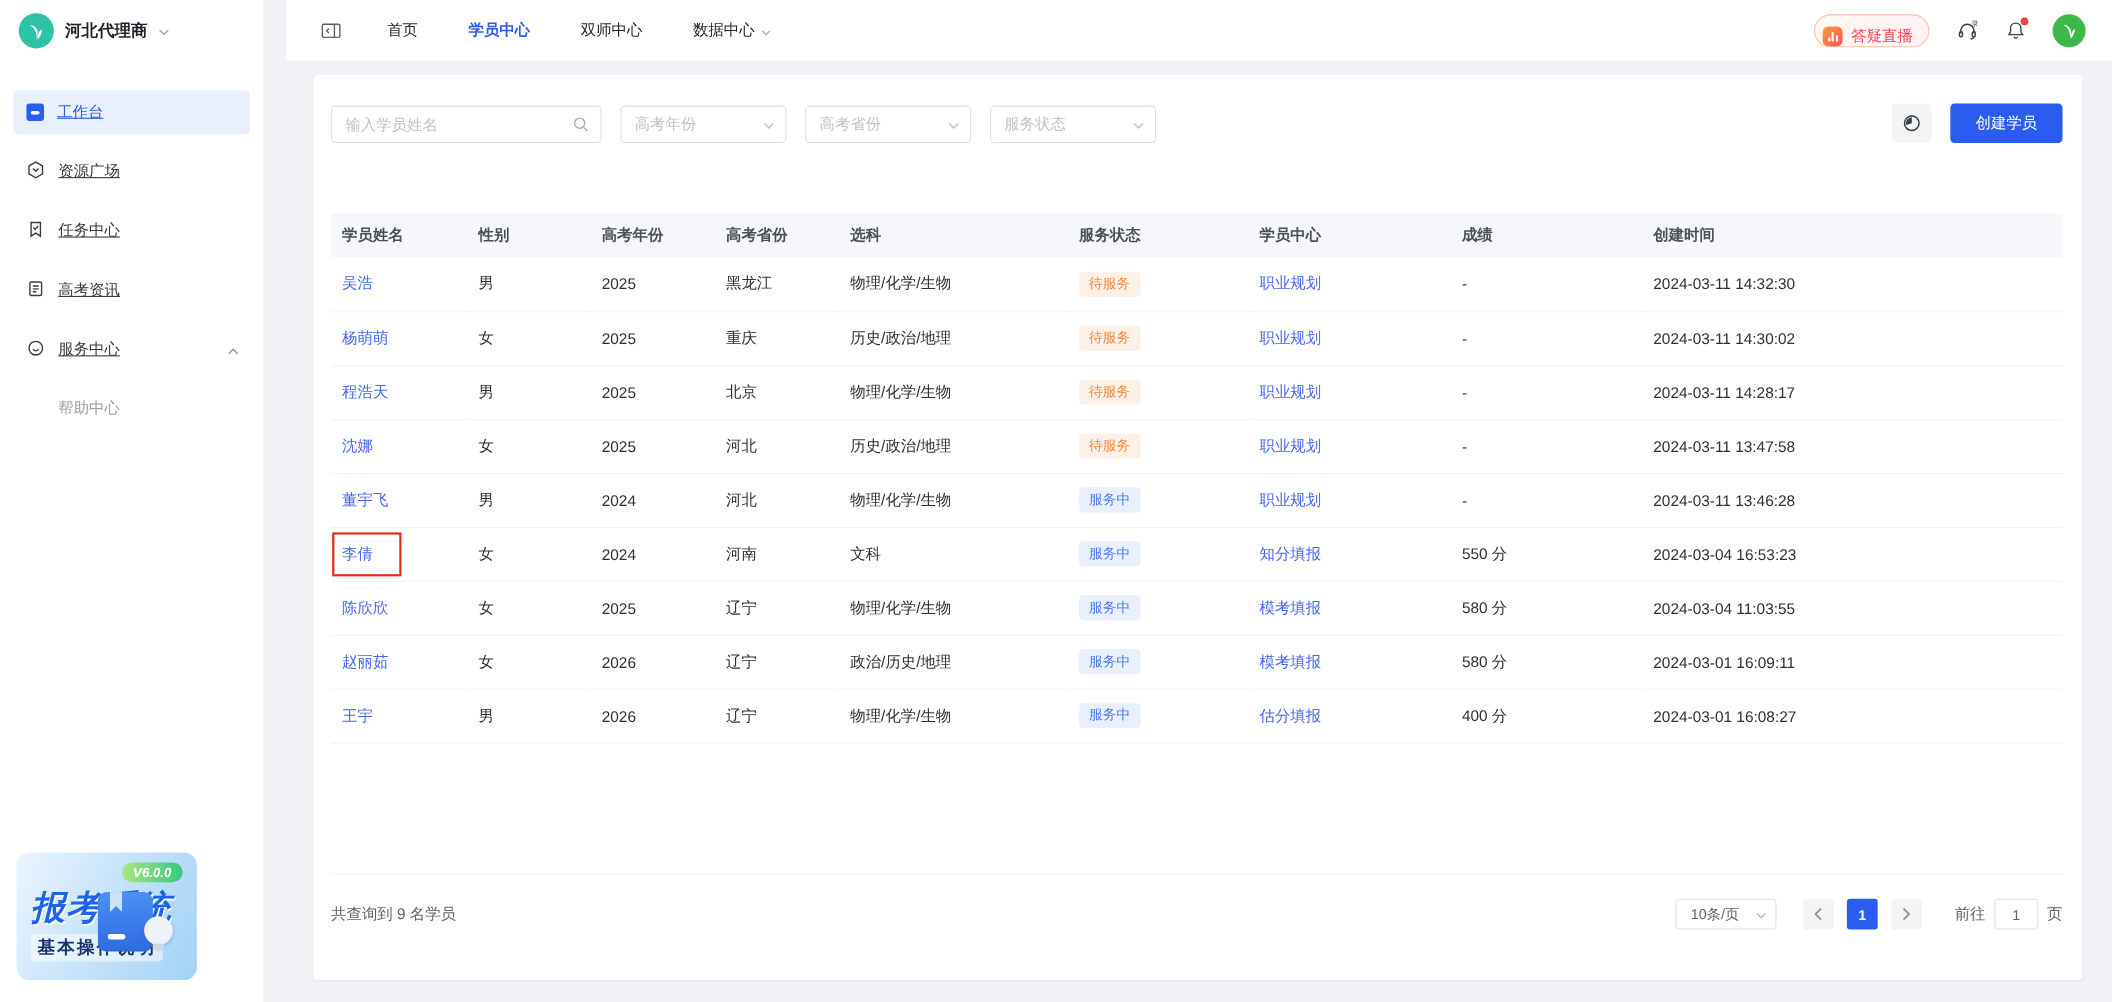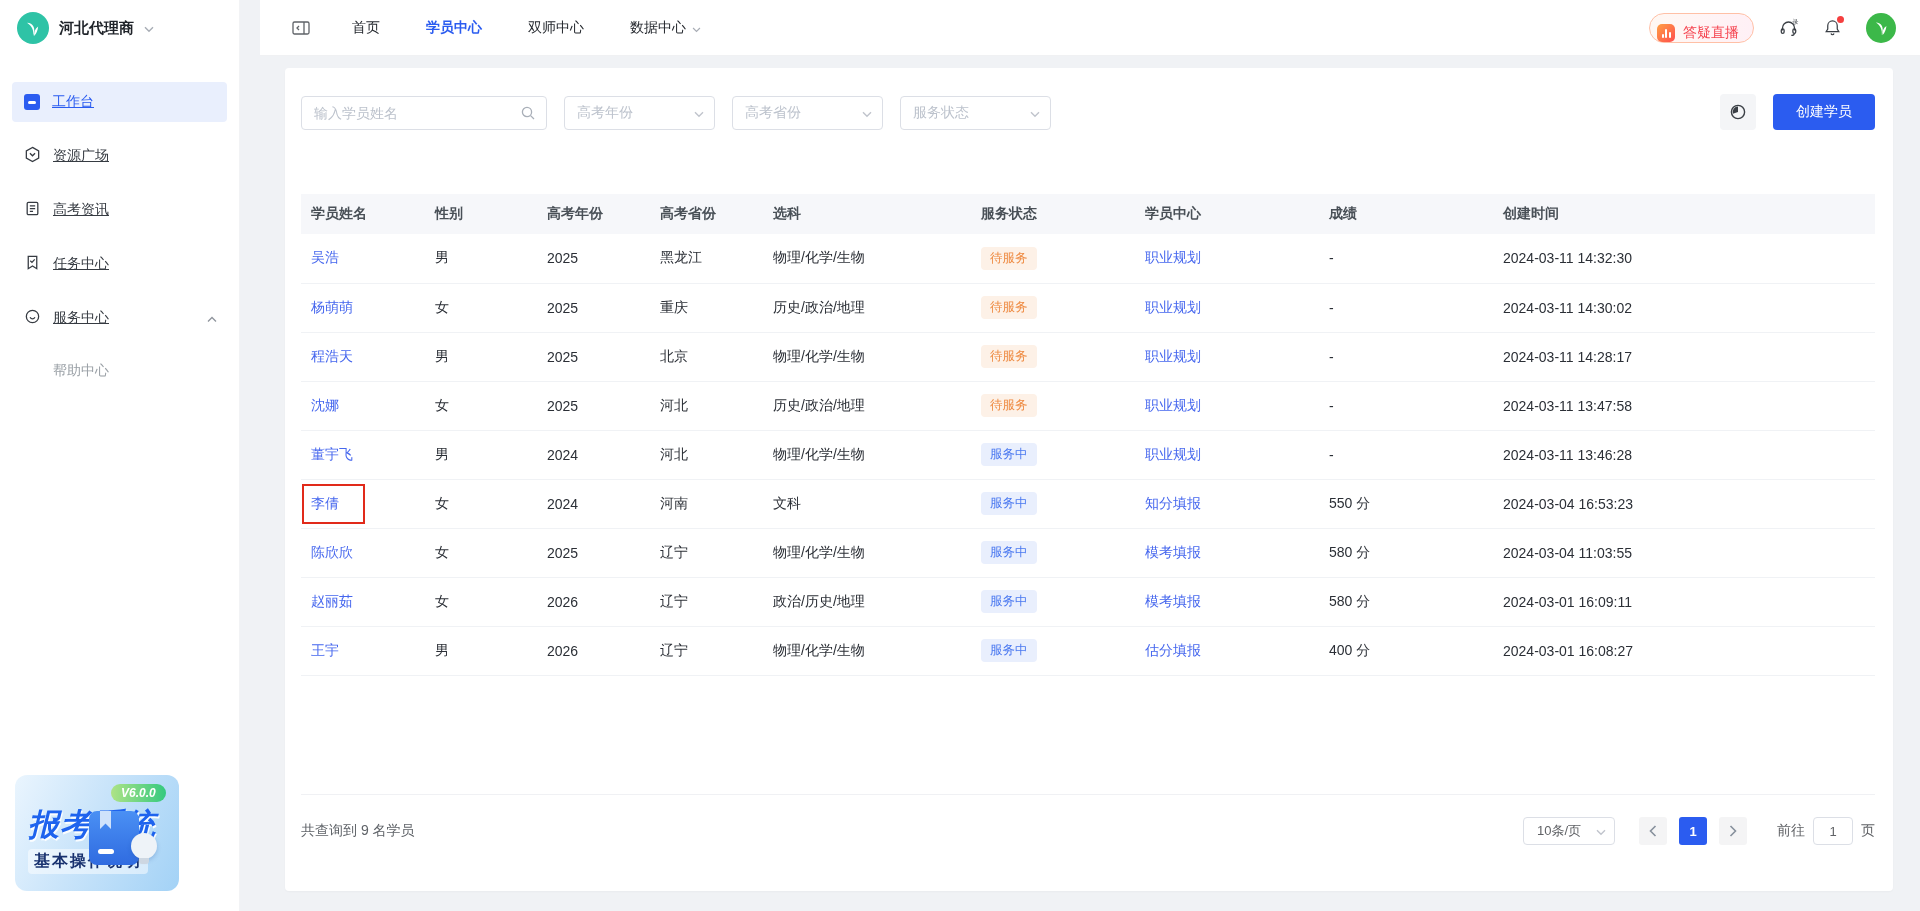--- a/index.html
+++ b/index.html
@@ -130,31 +130,31 @@
       </div>
       <div class="menu-item">
         <span><svg width="17" height="17" viewBox="0 0 16 16" fill="none" stroke="currentColor" stroke-width="1.2">
               <path d="M8 1.3l5.8 3.3v6.8L8 14.7l-5.8-3.3V4.6z"></path>
               <path d="M5.6 6.8L8 9.2l2.4-2.4"></path>
             </svg></span>
         <span>资源广场</span>
       </div>
       <div class="menu-item">
         <span><svg width="17" height="17" viewBox="0 0 16 16" fill="none" stroke="currentColor" stroke-width="1.2">
+              <path d="M4 2.2h8v11.6l-4-2.6-4 2.6z"></path>
+              <path d="M5.9 6.4l1.6 1.5 2.6-2.8"></path>
+            </svg></span>
+        <span>任务中心</span>
+      </div>
+      <div class="menu-item">
+        <span><svg width="17" height="17" viewBox="0 0 16 16" fill="none" stroke="currentColor" stroke-width="1.2">
               <rect x="3" y="2.2" width="10" height="11.6" rx="1.2"></rect>
               <path d="M5.5 5.6h5M5.5 8.1h5M5.5 10.6h3"></path>
             </svg></span>
         <span>高考资讯</span>
-      </div>
-      <div class="menu-item">
-        <span><svg width="17" height="17" viewBox="0 0 16 16" fill="none" stroke="currentColor" stroke-width="1.2">
-              <path d="M4 2.2h8v11.6l-4-2.6-4 2.6z"></path>
-              <path d="M5.9 6.4l1.6 1.5 2.6-2.8"></path>
-            </svg></span>
-        <span>任务中心</span>
       </div>
       <div class="menu-item">
         <span><svg width="17" height="17" viewBox="0 0 16 16" fill="none" stroke="currentColor" stroke-width="1.2">
               <circle cx="8" cy="8" r="5.8"></circle>
               <path d="M5.7 8.7c.6 1.1 1.6 1.6 2.3 1.6s1.7-.5 2.3-1.6"></path>
             </svg></span>
         <span>服务中心</span>
         <span class="expand"><svg width="10" height="7" viewBox="0 0 10 7" fill="none" stroke="currentColor" stroke-width="1.3">
               <path d="M1 5.5l4-4 4 4"></path>
             </svg></span>

